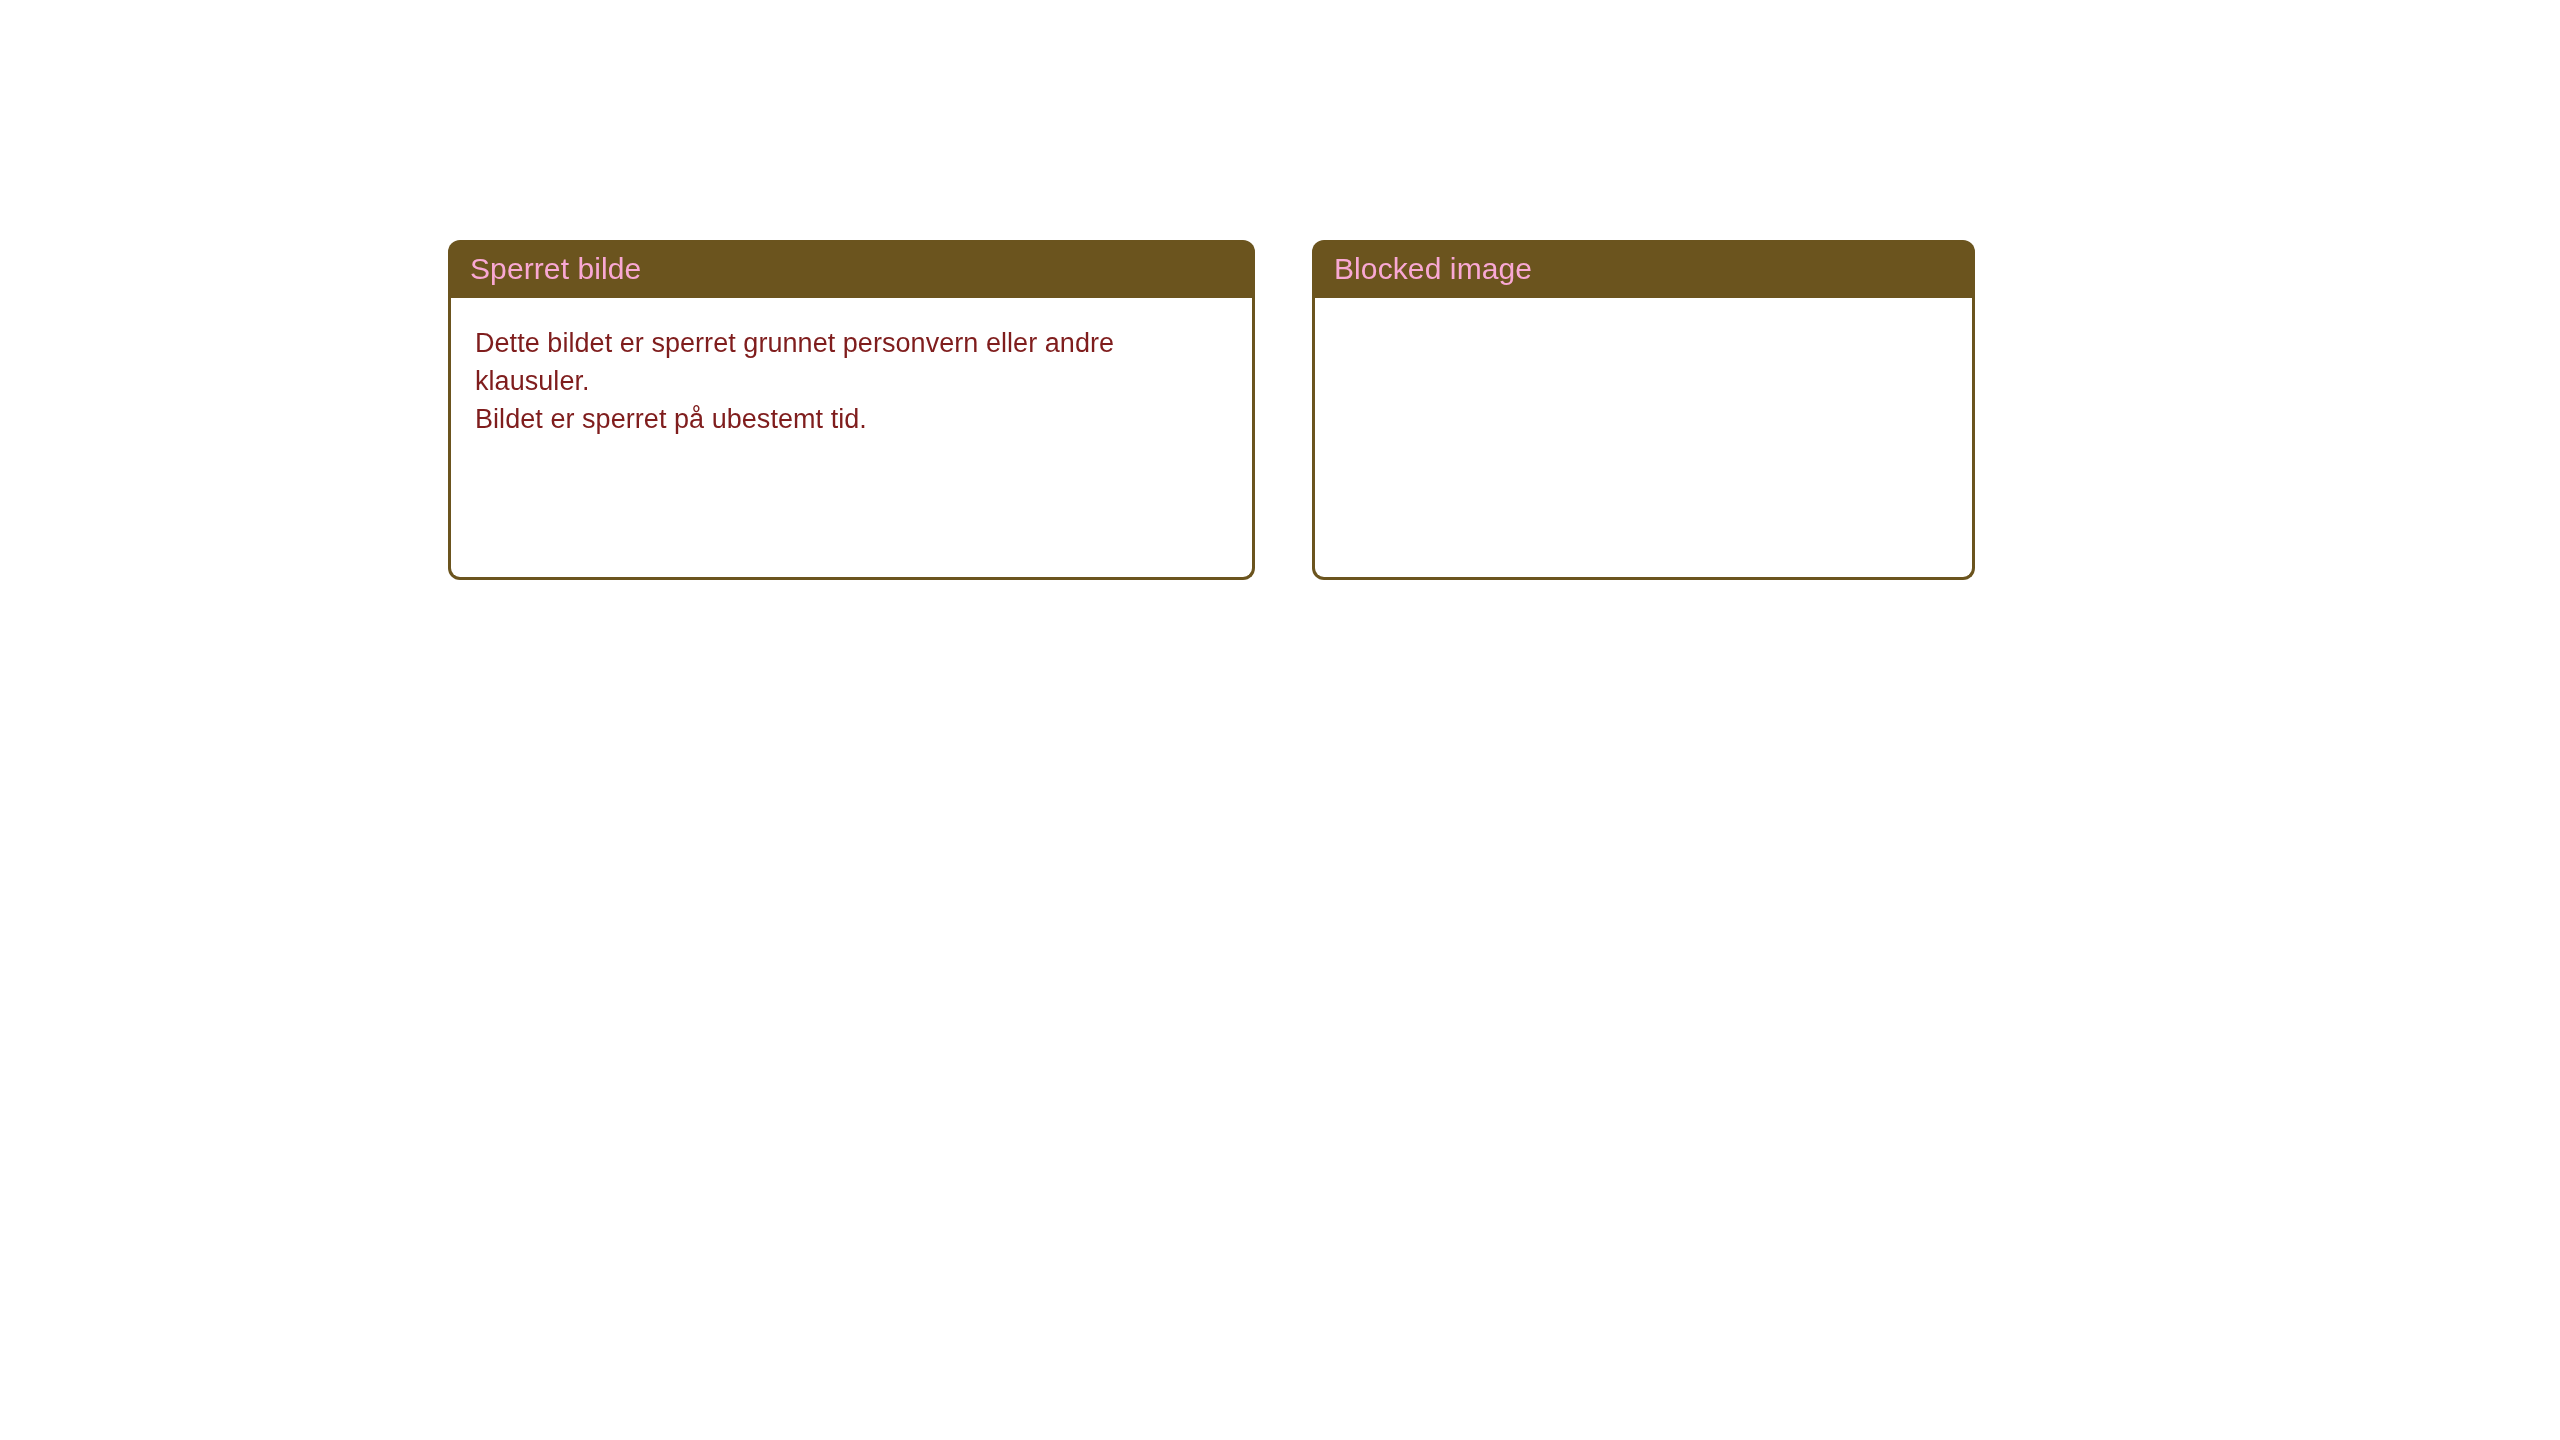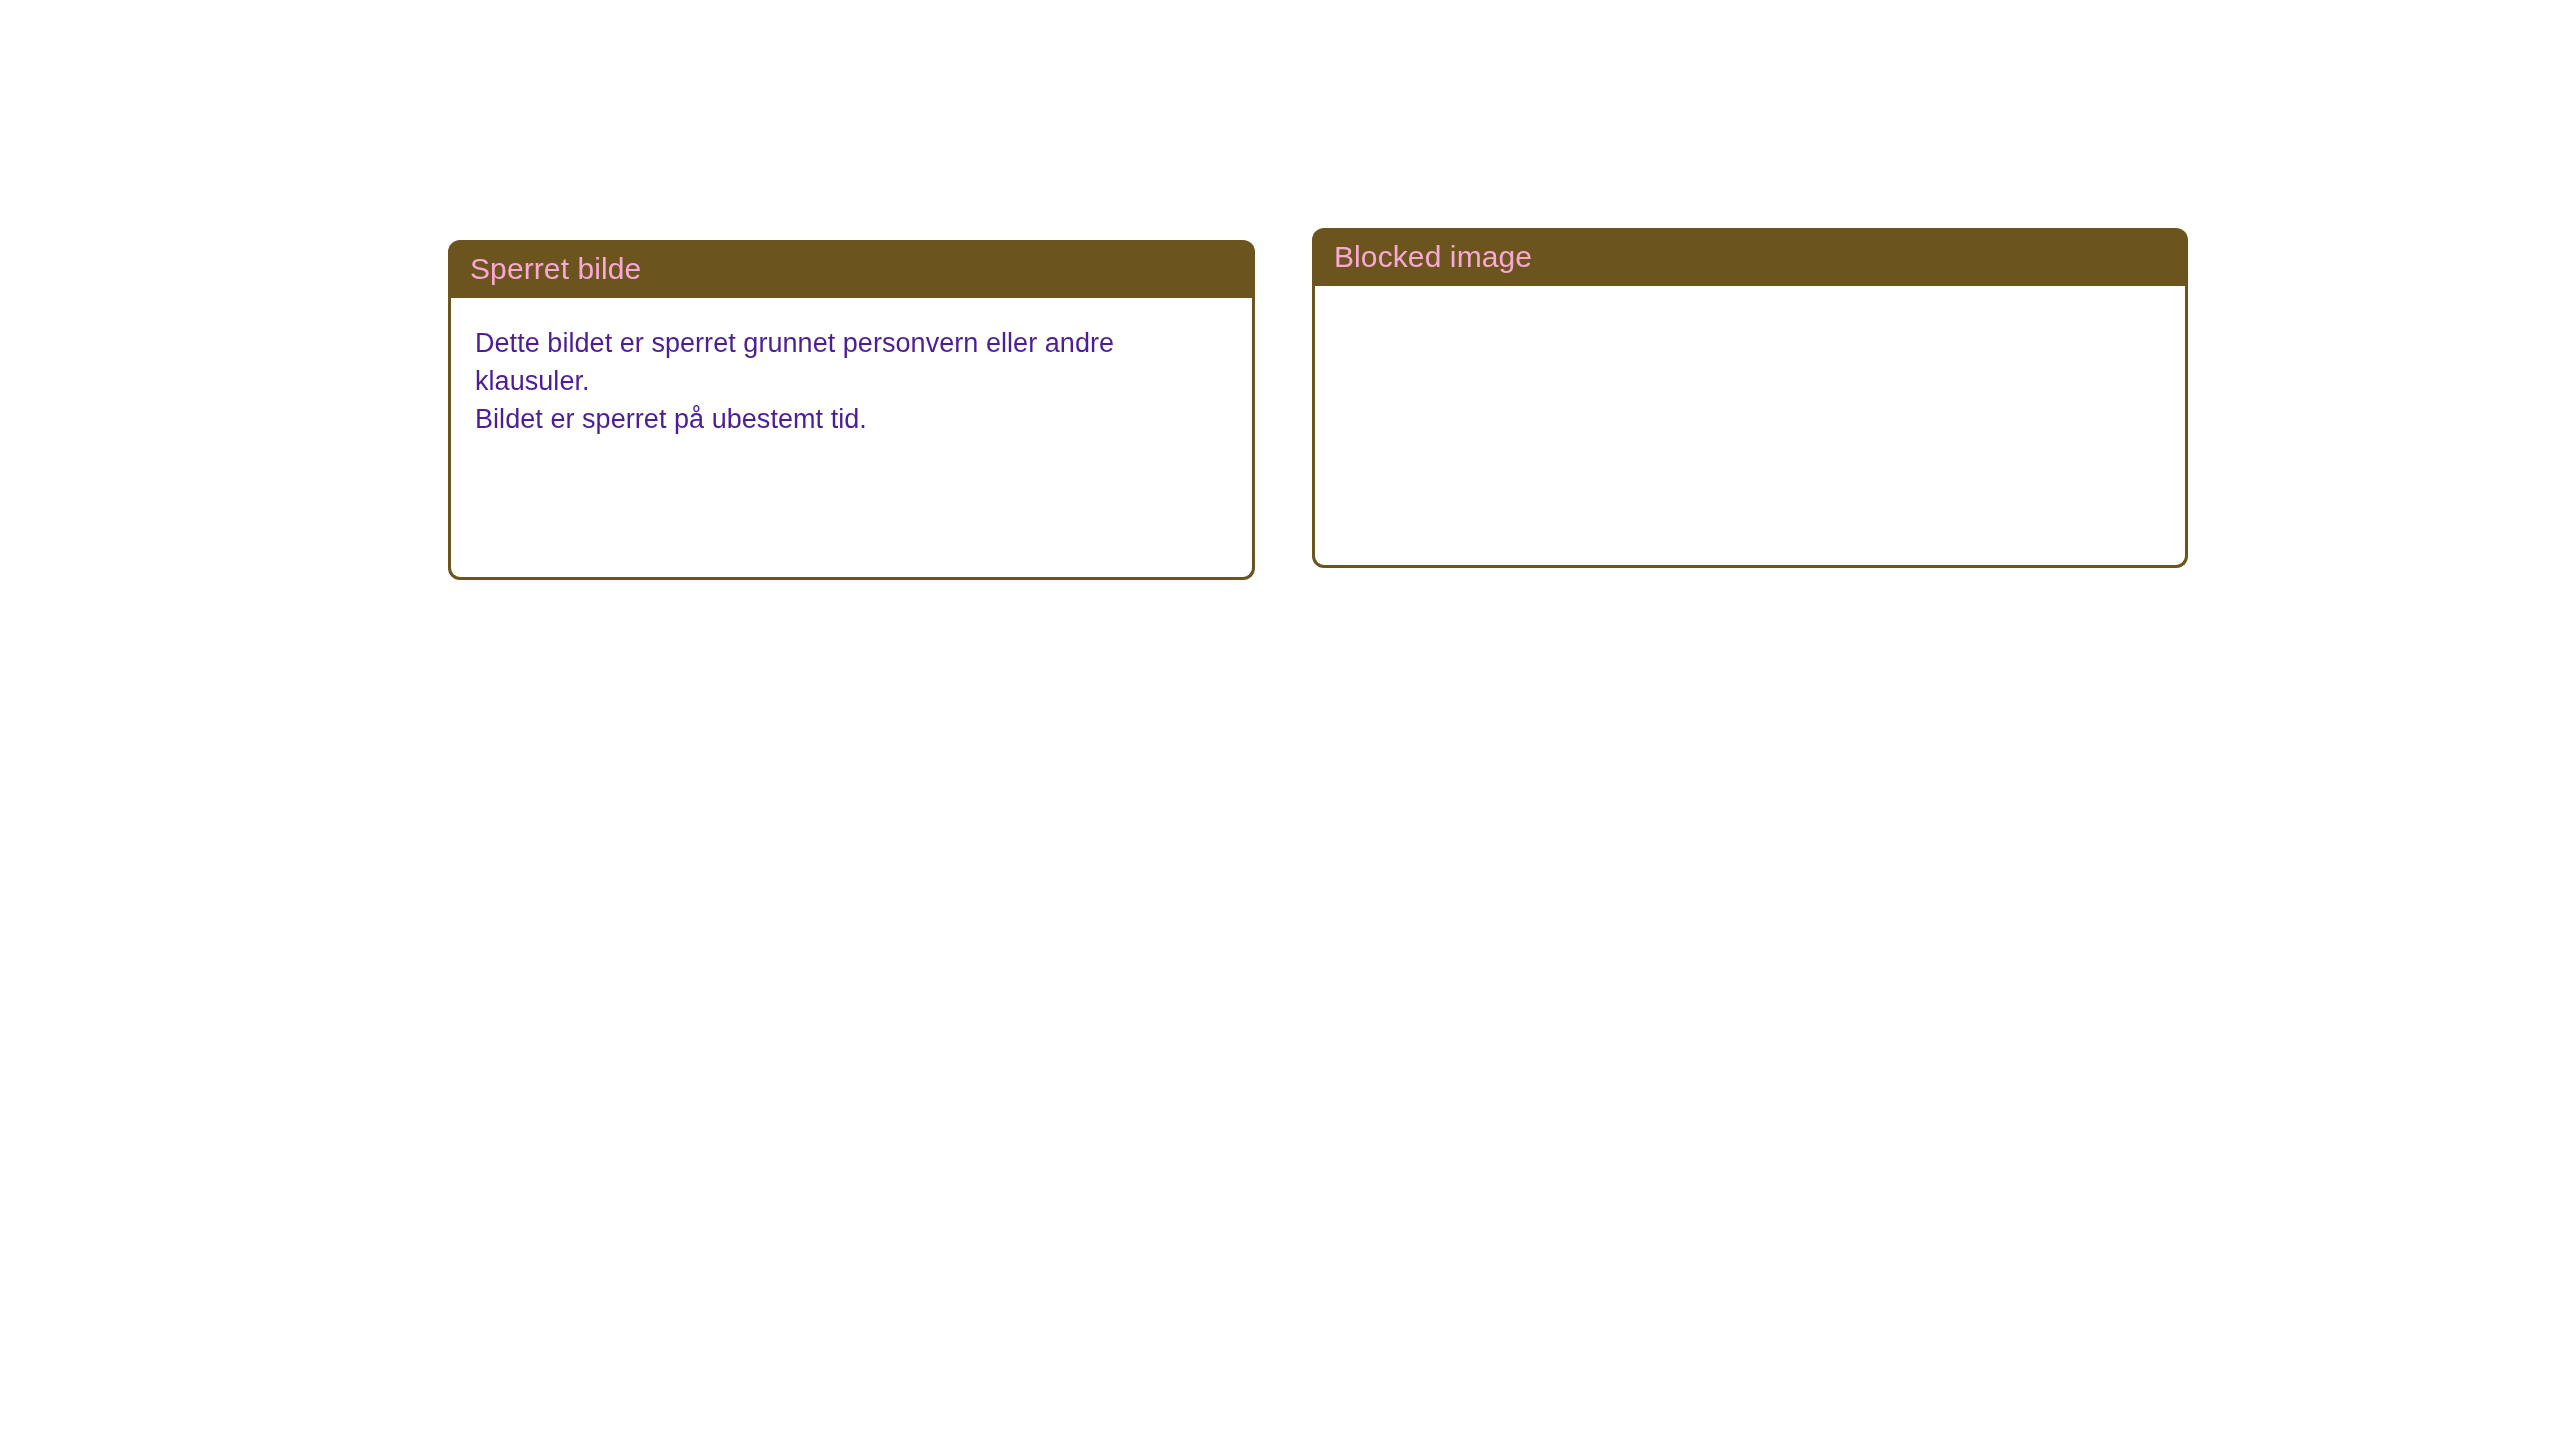--- a/index.html
+++ b/index.html
@@ -33,22 +33,22 @@
 
   .notice-card.card-no {
     left: 448px;
     top: 240px;
     width: 807px;
     height: 340px;
   }
 
   .notice-card.card-en {
     left: 1312px;
-    top: 228px;
-    width: 876px;
+    top: 240px;
+    width: 663px;
     height: 340px;
   }
 
   .card-header {
     box-sizing: border-box;
     height: 58px;
     background: #6b541e;
     border-radius: 12px 12px 0 0;
     display: flex;
     align-items: center;
@@ -71,21 +71,21 @@
     background: #ffffff;
     border-left: 3px solid #6b541e;
     border-right: 3px solid #6b541e;
     border-bottom: 3px solid #6b541e;
     border-radius: 0 0 12px 12px;
     padding: 26px 24px 0 24px;
   }
 
   .card-paragraph {
     margin: 0;
-    color: #4c1d95;
+    color: #7f1d1d;
     font-size: 27px;
     line-height: 38px;
     font-weight: 400;
     letter-spacing: 0.05px;
   }
 
   .card-paragraph + .card-paragraph {
   }
 </style>
 </head>

